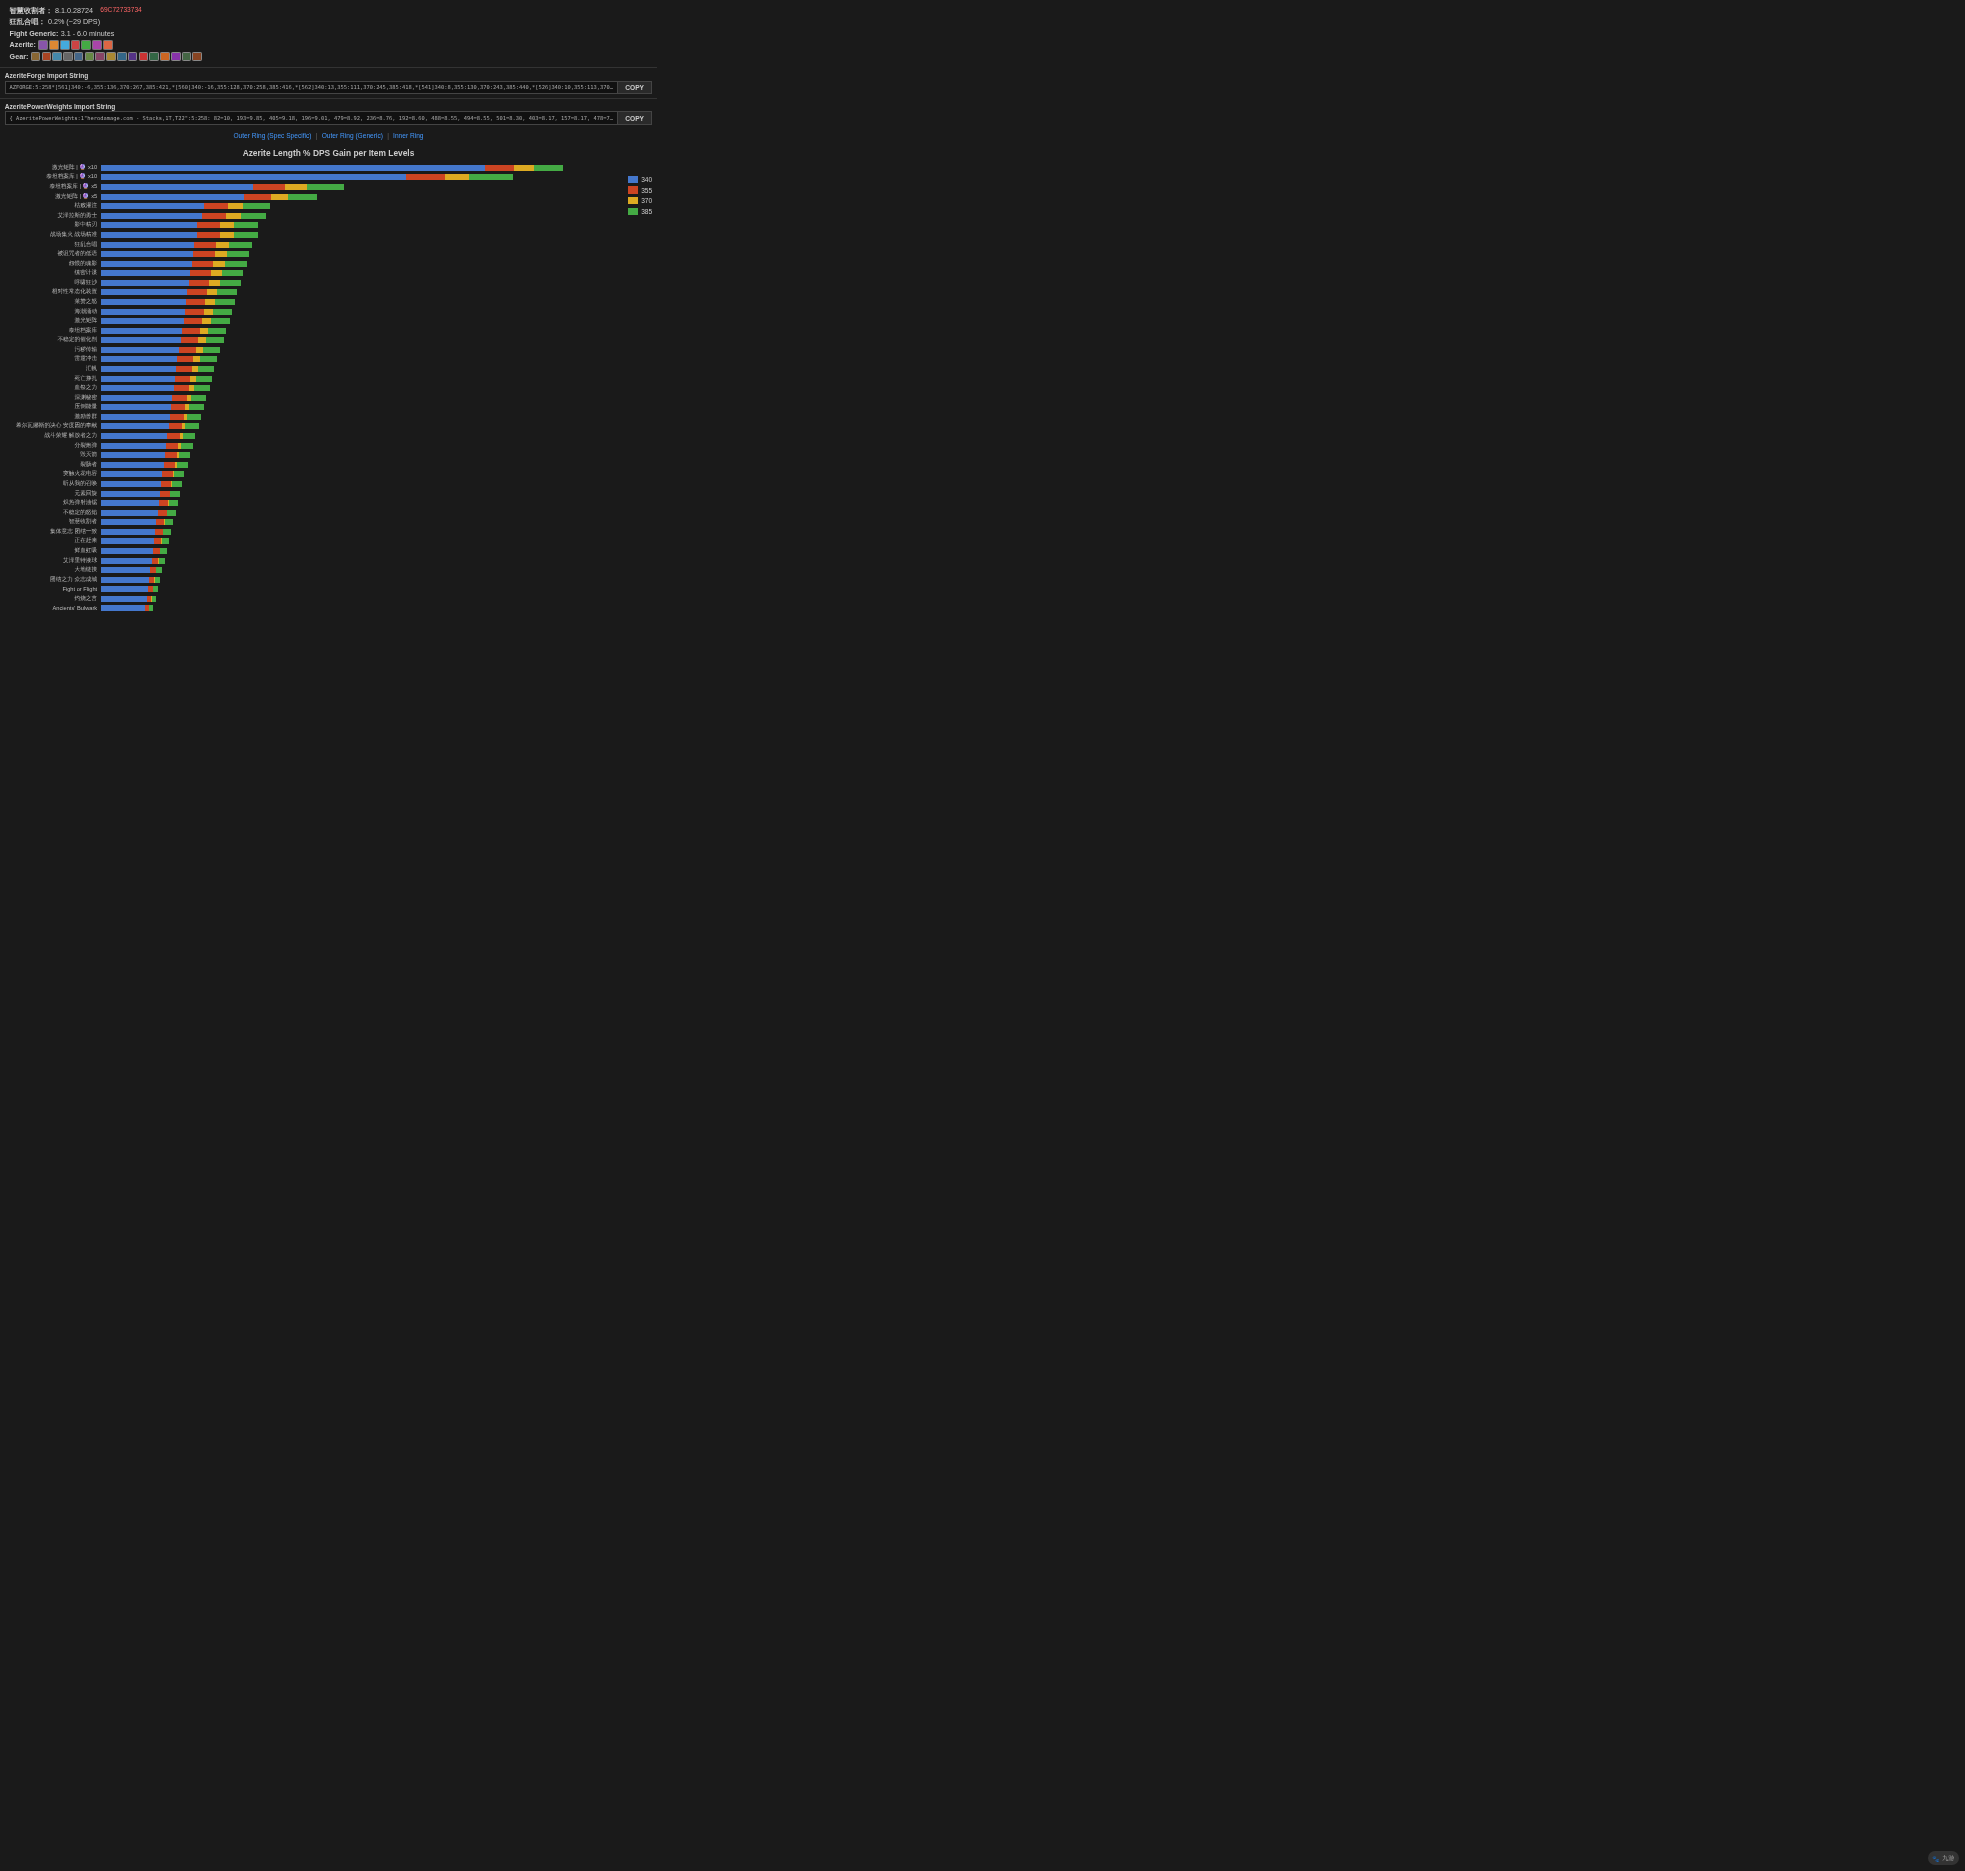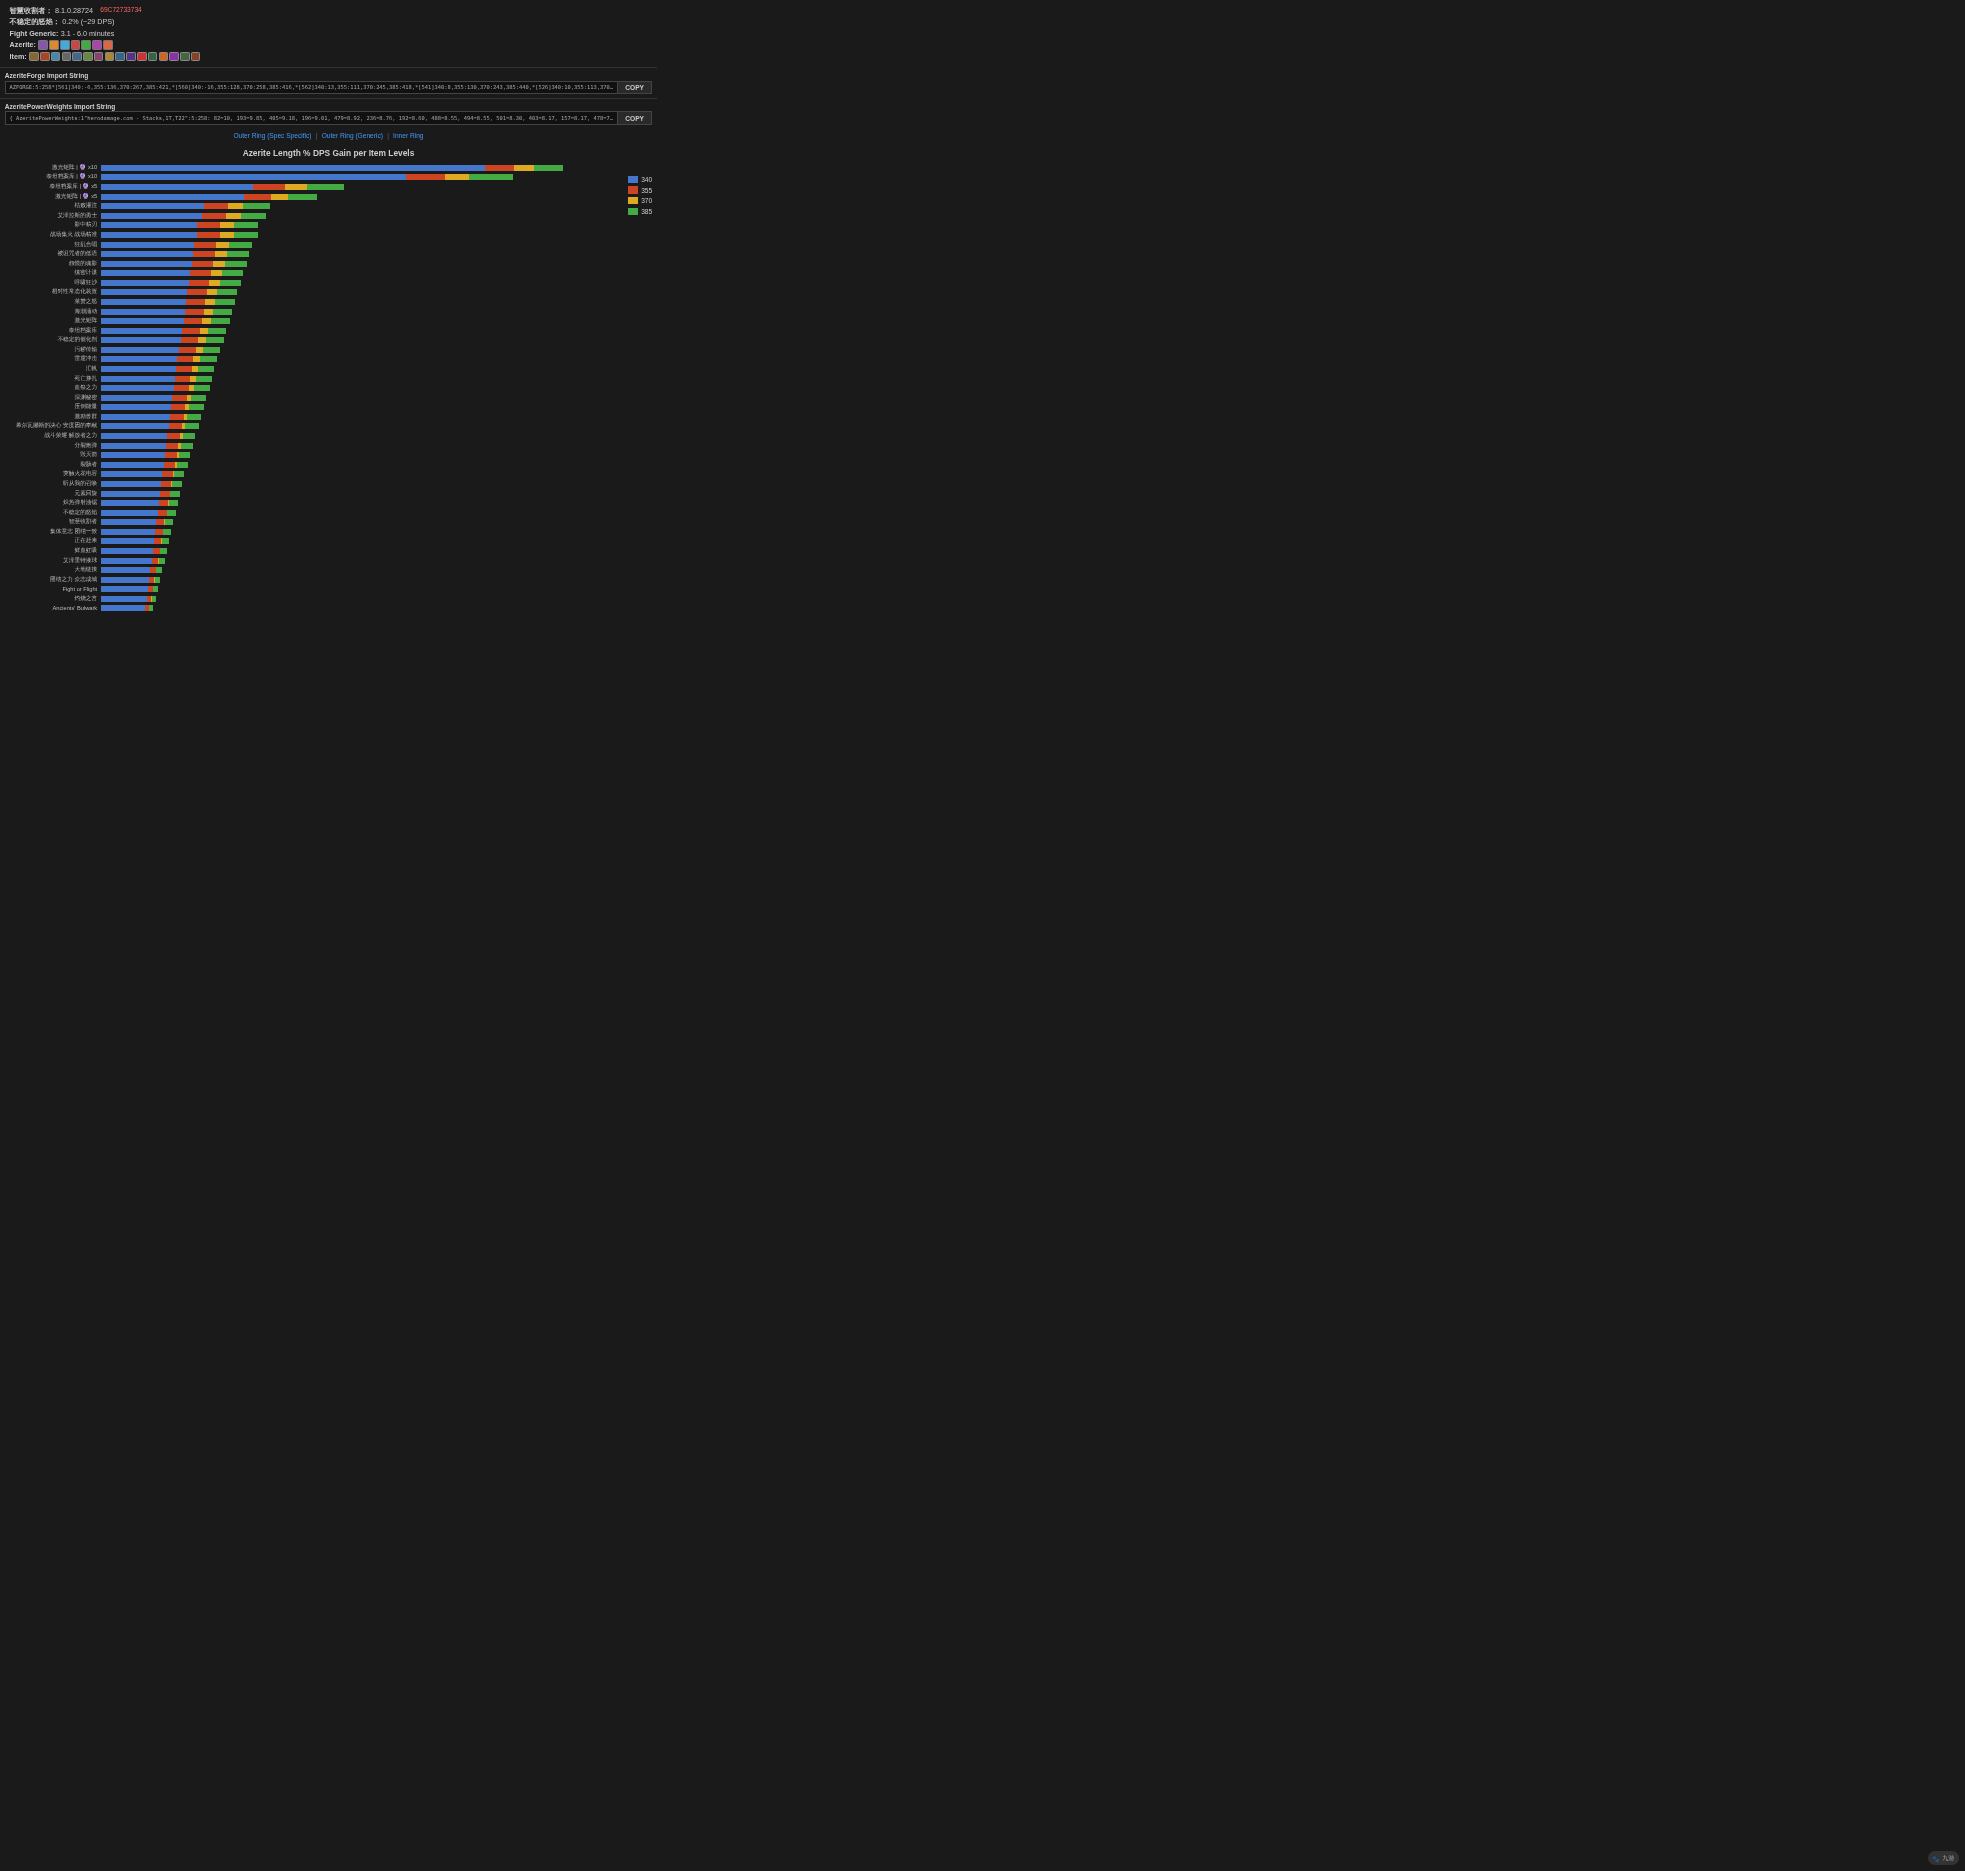--- a/index.html
+++ b/index.html
@@ -162,41 +162,41 @@
 </head>
 <body>
 
 <div class="top-info">
   <div class="row">
     <span class="label">智慧收割者：</span>
     <span class="value" style="color:#ccc">8.1.0.28724</span>
     <span class="highlight" style="color:#ff6666; margin-left:4.8px; font-size:6.6px">69C72733734</span>
   </div>
   <div class="row">
-    <span class="label">不稳定的怒焰：</span>
+    <span class="label">狂乱合唱：</span>
     <span class="value">0.2% (~29 DPS)</span>
   </div>
   <div class="row">
     <span class="label">Fight Generic:</span>
     <span class="value">3.1 - 6.0 minutes</span>
   </div>
   <div class="row">
     <span class="label">Azerite:</span>
     <span class="talents-icons">
       <span class="talent-icon" style="background:#8855aa"></span>
       <span class="talent-icon" style="background:#dd8833"></span>
       <span class="talent-icon" style="background:#44aadd"></span>
       <span class="talent-icon" style="background:#cc4444"></span>
       <span class="talent-icon" style="background:#44aa44"></span>
       <span class="talent-icon" style="background:#aa44aa"></span>
       <span class="talent-icon" style="background:#dd6644"></span>
     </span>
   </div>
   <div class="row">
-    <span class="label">Item:</span>
+    <span class="label">Gear:</span>
     <span class="talents-icons">
       <span class="gear-icon" style="background:#886633"></span>
       <span class="gear-icon" style="background:#aa4422"></span>
       <span class="gear-icon" style="background:#4488aa"></span>
       <span class="gear-icon" style="background:#666"></span>
       <span class="gear-icon" style="background:#446688"></span>
       <span class="gear-icon" style="background:#668844"></span>
       <span class="gear-icon" style="background:#884466"></span>
       <span class="gear-icon" style="background:#aa8833"></span>
       <span class="gear-icon" style="background:#336688"></span>

